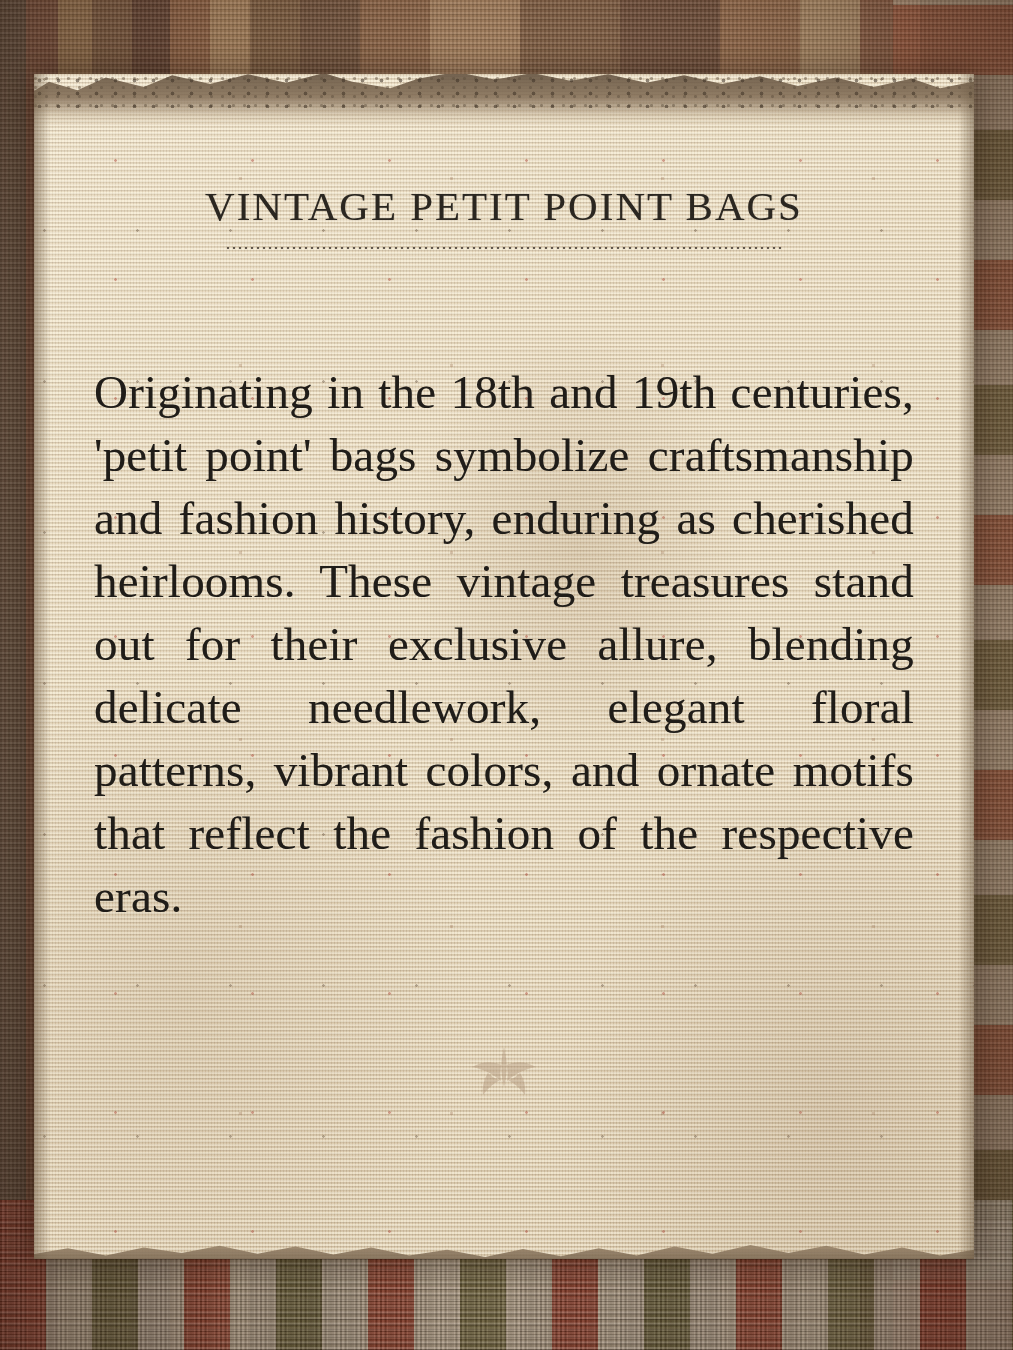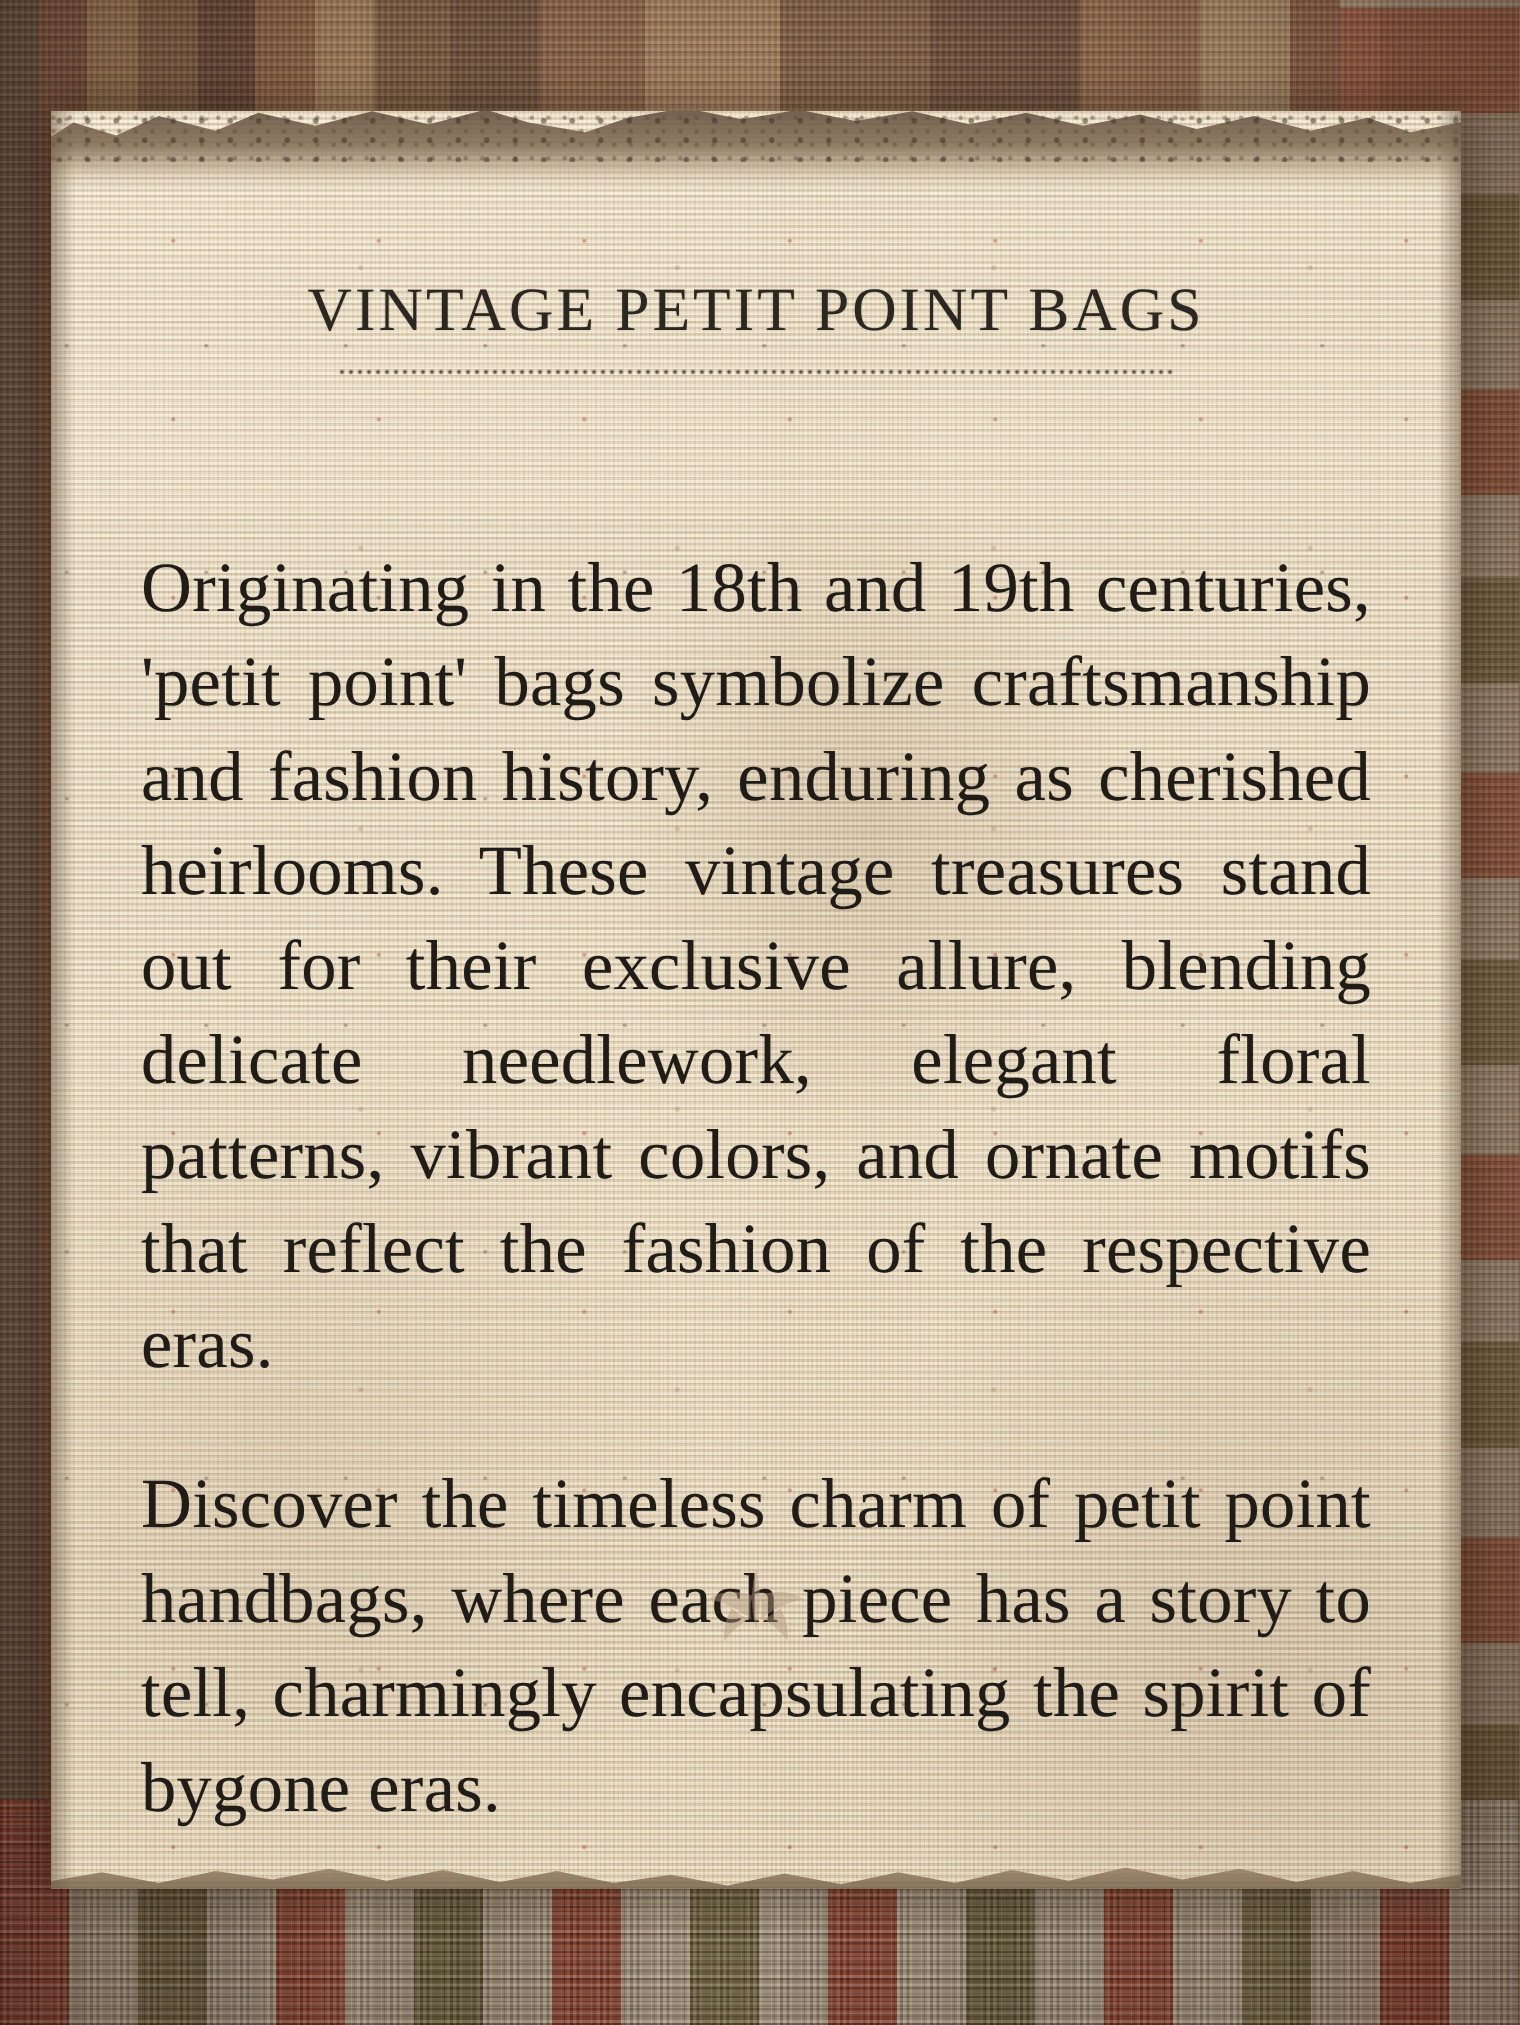--- a/index.html
+++ b/index.html
@@ -299,21 +299,20 @@
     <div class="paper-speckle"></div>
     <div class="paper-stain"></div>
 
     <div class="content">
       <div class="title">VINTAGE PETIT POINT BAGS</div>
 
       <div class="divider"></div>
 
       <div class="body-text">
         <p>Originating in the 18th and 19th centuries, 'petit point' bags symbolize craftsmanship and fashion history, enduring as cherished heirlooms. These vintage treasures stand out for their exclusive allure, blending delicate needlework, elegant floral patterns, vibrant colors, and ornate motifs that reflect the fashion of the respective eras.</p>
-        <p>Discover the timeless charm of petit point handbags, where each piece has a story to tell, charmingly encapsulating the spirit of bygone eras.</p>
       </div>
     </div>
 
     <div class="ornament">
       <svg width="92" height="60" viewBox="0 0 92 60" xmlns="http://www.w3.org/2000/svg">
         <g fill="#b49a80">
           <path d="M46 4 C49 16, 50 28, 46 44 C42 28, 43 16, 46 4 Z"></path>
           <path d="M44 22 C34 18, 24 18, 14 24 C24 26, 34 30, 43 38 C42 32, 42 26, 44 22 Z"></path>
           <path d="M48 22 C58 18, 68 18, 78 24 C68 26, 58 30, 49 38 C50 32, 50 26, 48 22 Z"></path>
           <path d="M30 30 C26 36, 24 44, 25 52 C30 45, 36 40, 42 37 C37 36, 33 33, 30 30 Z"></path>

